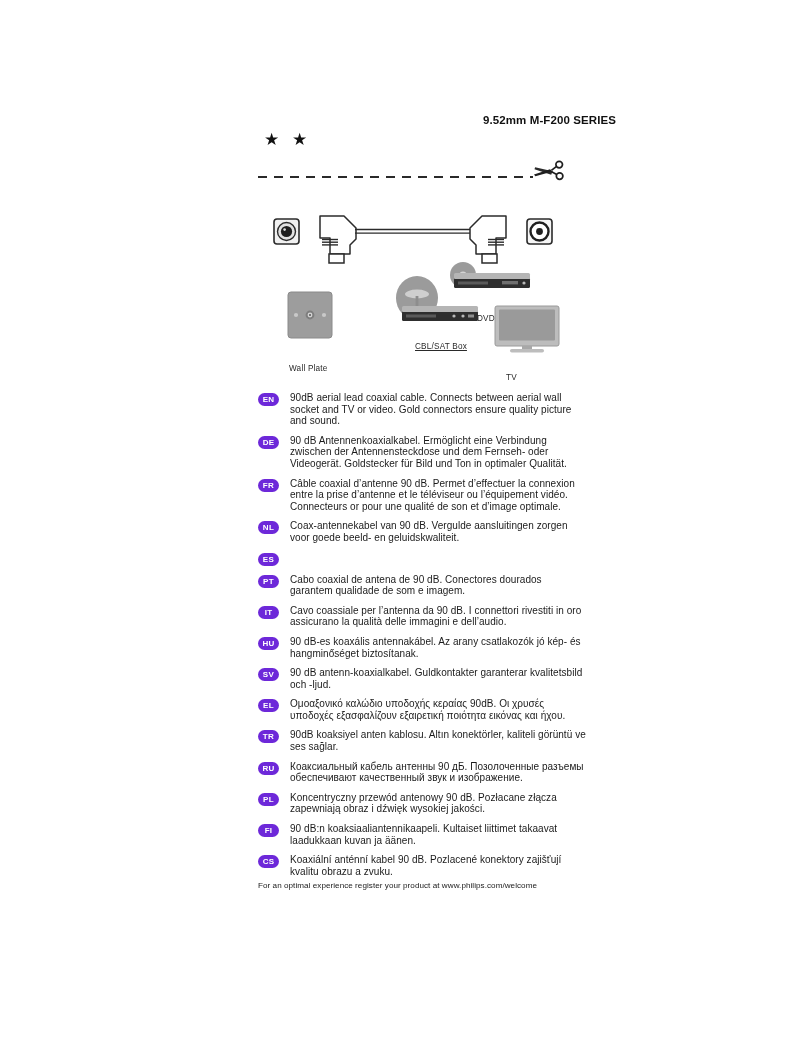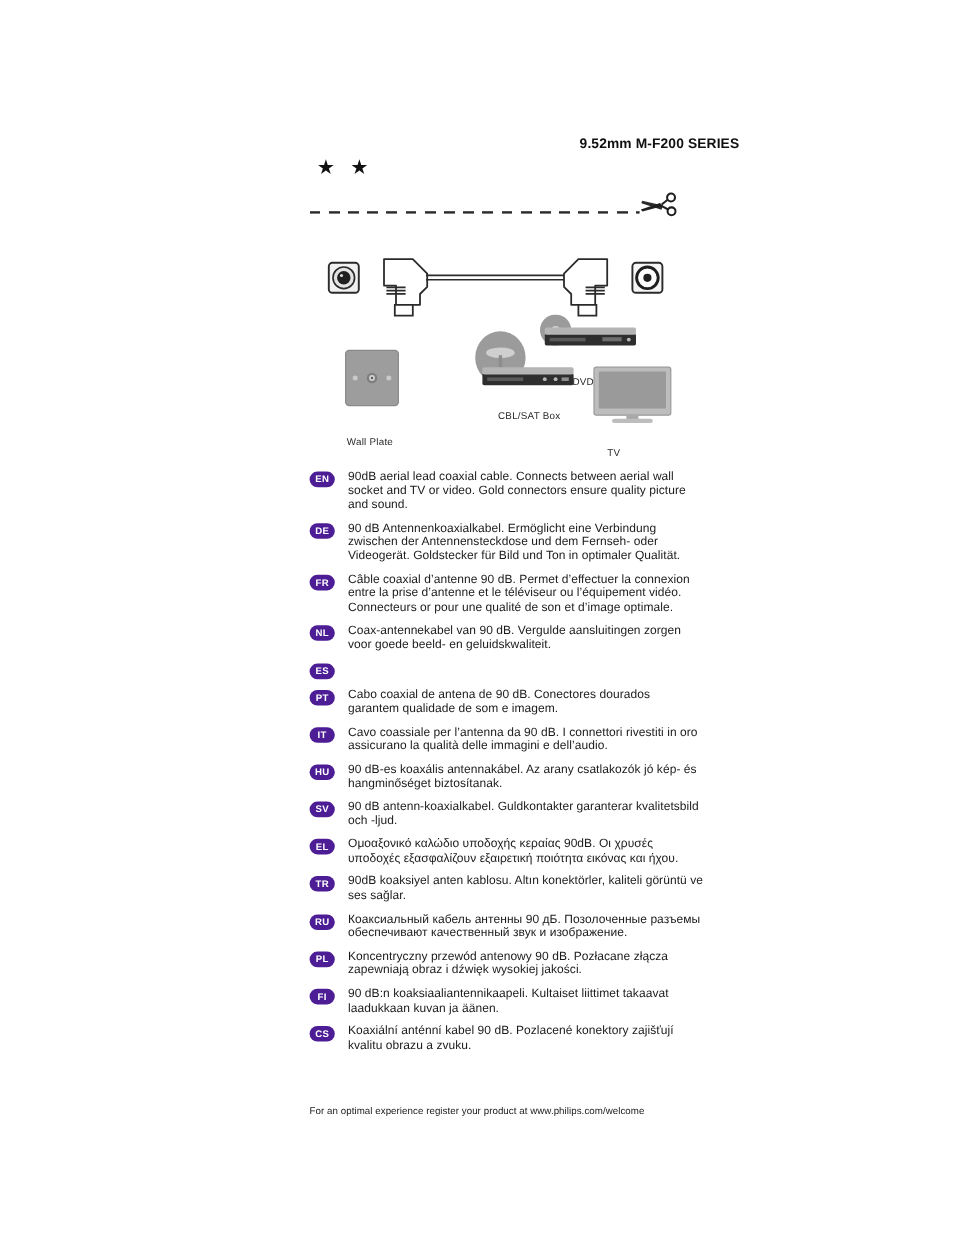--- a/index.html
+++ b/index.html
@@ -85,21 +85,21 @@
   }
   .dev-label {
     position: absolute;
     font-size: 8.2px;
     color: #2a2a2a;
     white-space: nowrap;
     letter-spacing: 0.2px;
     margin-top: 24px;
   }
   .lbl-wall   { left: 31px;  top: 78px; }
-  .lbl-cbl    { left: 157px; top: 56px; }
+  .lbl-cbl    { left: 157px; top: 56px; text-decoration: underline; }
   .lbl-dvd    { left: 219px; top: 28px; }
   .lbl-tv     { left: 248px; top: 87px; }
 
   
   .langs {
     position: absolute;
     left: 258px;
     top: 392px;
     width: 330px;
   }
@@ -107,21 +107,21 @@
     position: relative;
     display: flex;
     align-items: flex-start;
     margin-bottom: 8px;
   }
   .badge {
     flex: 0 0 auto;
     width: 21px;
     height: 13px;
     border-radius: 7px;
-    background: #4c1d95;
+    background: #6d28d9;
     color: #ffffff;
     font-size: 8px;
     font-weight: bold;
     letter-spacing: 0.3px;
     display: flex;
     align-items: center;
     justify-content: center;
     margin-top: 1px;
   }
   .lang-text {
@@ -134,21 +134,20 @@
   }
 
   .footer-note {
     position: absolute;
     left: 258px;
     top: 881px;
     font-size: 8.1px;
     color: #1a1a1a;
     letter-spacing: 0.05px;
     white-space: nowrap;
-    margin-top: 40px;
   }
 </style>
 </head>
 <body>
 
 <div class="page">
 
   <div class="series-title">9.52mm M-F200 SERIES</div>
   <div class="stars">★ ★</div>
 

